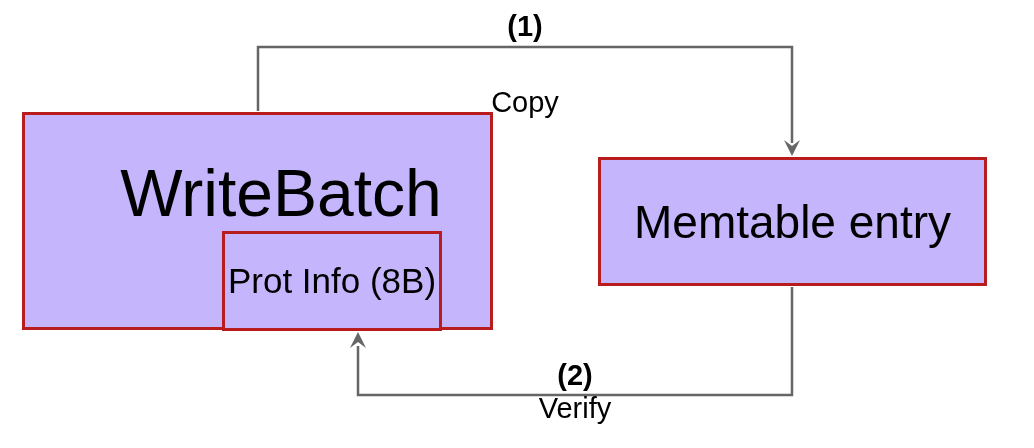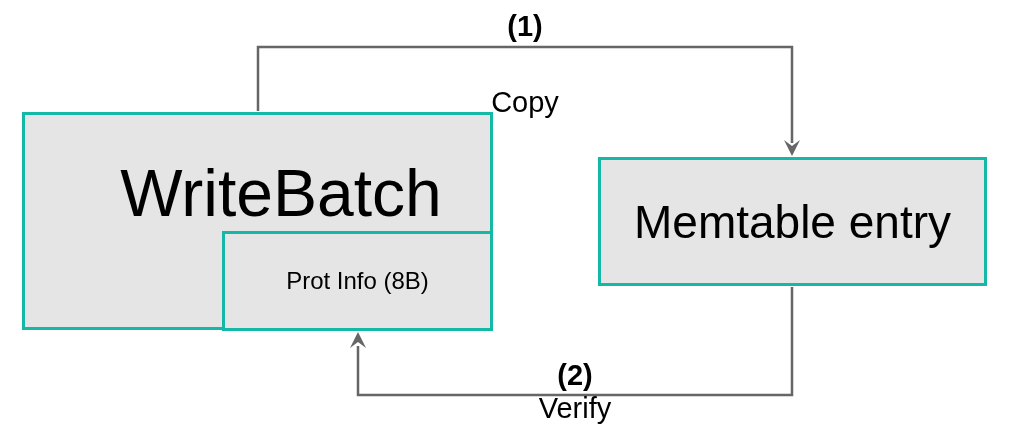--- a/index.html
+++ b/index.html
@@ -19,42 +19,42 @@
     position: absolute;
     left: 0;
     top: 0;
     width: 1034px;
     height: 448px;
     pointer-events: none;
   }
   .box {
     position: absolute;
     box-sizing: border-box;
-    background: #e5e5e5;
-    border: 3px solid #14b8a6;
+    background: #c4b5fd;
+    border: 3px solid #b91c1c;
     display: flex;
     align-items: center;
     justify-content: center;
     color: #000000;
   }
   .box-writebatch {
     left: 22px;
     top: 112px;
     width: 471px;
     height: 218px;
     
     align-items: flex-start;
     justify-content: center;
   }
   .box-protinfo {
     left: 222px;
     top: 231px;
-    width: 271px;
+    width: 220px;
     height: 100px;
-    font-size: 24px;
+    font-size: 35px;
   }
   .box-memtable {
     left: 598px;
     top: 157px;
     width: 389px;
     height: 129px;
     font-size: 46px;
   }
   .writebatch-label {
     position: absolute;

